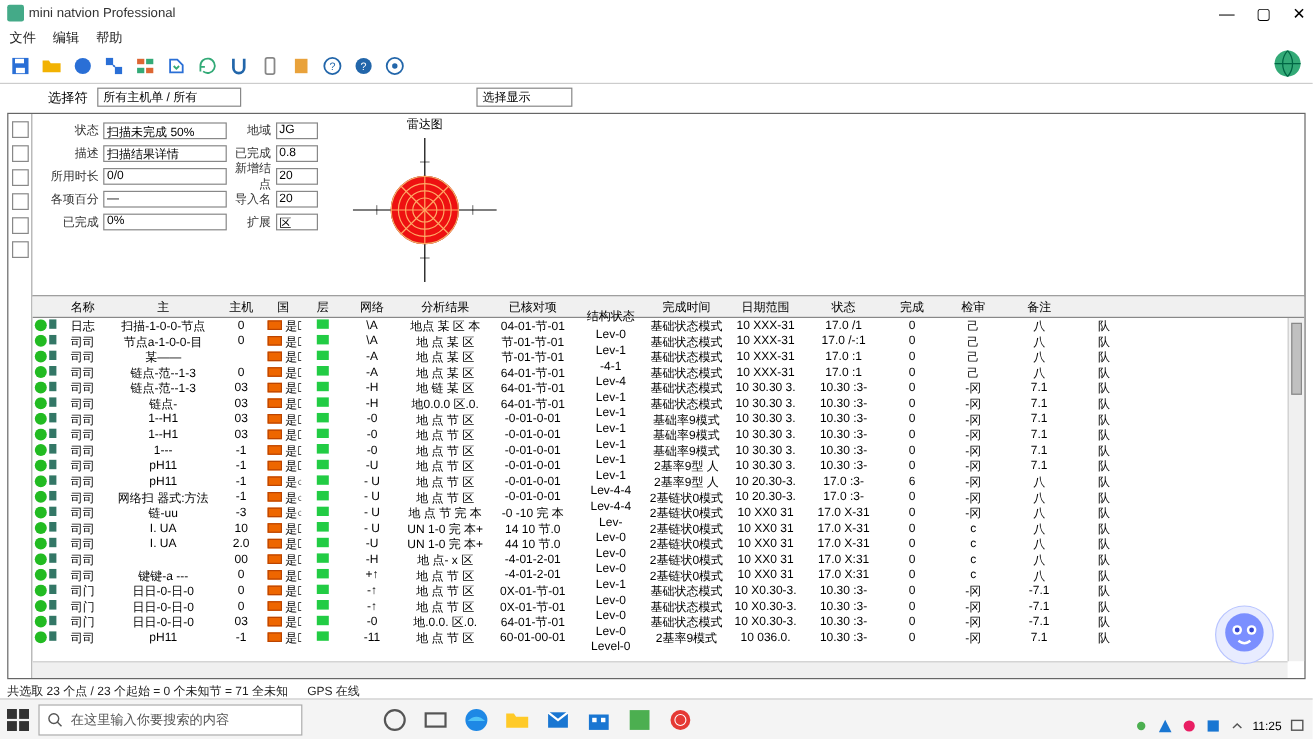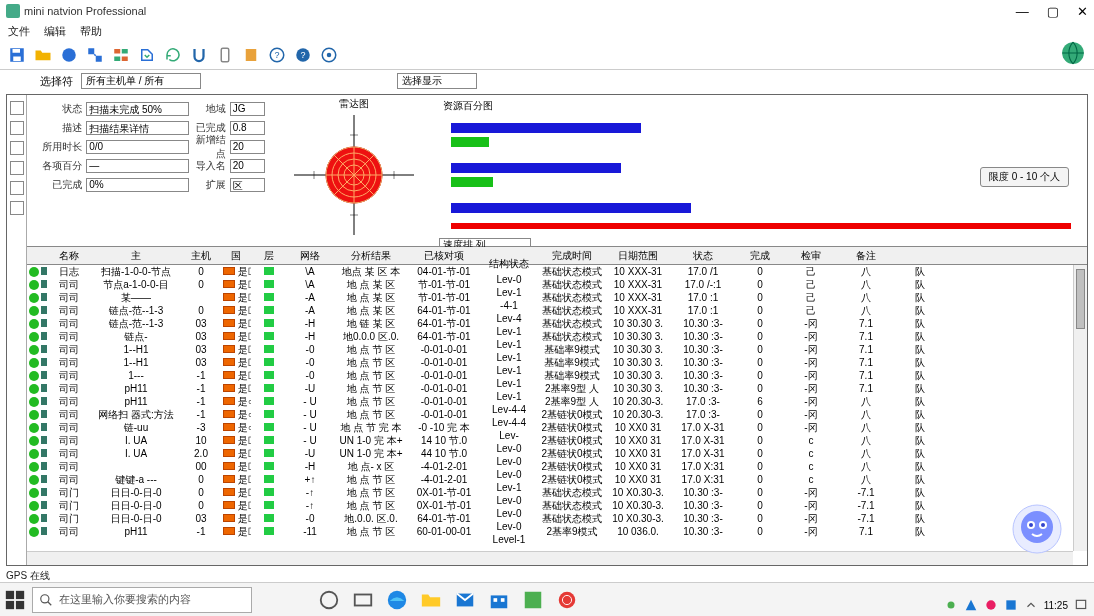--- a/index.html
+++ b/index.html
@@ -250,33 +250,20 @@
             <circle cx="60" cy="60" r="16" fill="none" stroke="#fa6"></circle>
             <circle cx="60" cy="60" r="10" fill="none" stroke="#fa6"></circle>
             <line x1="60" y1="32" x2="60" y2="88" stroke="#fa6"></line>
             <line x1="32" y1="60" x2="88" y2="60" stroke="#fa6"></line>
             <line x1="40" y1="40" x2="80" y2="80" stroke="#fa6"></line>
             <line x1="80" y1="40" x2="40" y2="80" stroke="#fa6"></line>
           </svg>
         </div>
       </div>
 
-      <div class="bar-area">
-        <div class="btitle">资源百分图</div>
-        <div class="bars" id="bars">
-            <div class="bar " style="top: 8px; left: 8px; width: 190px;"></div>
-            <div class="bar g" style="top: 22px; left: 8px; width: 38px;"></div>
-            <div class="bar " style="top: 48px; left: 8px; width: 170px;"></div>
-            <div class="bar g" style="top: 62px; left: 8px; width: 42px;"></div>
-            <div class="bar " style="top: 88px; left: 8px; width: 240px;"></div>
-            <div class="bar red" style="top: 108px; left: 8px; width: 620px;"></div>
-          </div>
-        <div class="badge-box">限度 0 - 10 个人</div>
-        <div class="mini-sel">速度排 列</div>
-      </div>
     </div>
 
     <div class="grid">
       <div class="grid-head" id="grid-head">
           <div class="col c-c0"></div>
           <div class="col c-c1">名称</div>
           <div class="col c-c2">主</div>
           <div class="col c-c3">主机</div>
           <div class="col c-c4">国</div>
           <div class="col c-c5">层</div>
@@ -675,39 +662,40 @@
           <div class="grid-row">
             <div class="col c-c0"><span class="st-dot"></span><span class="st-sq"></span></div>
             <div class="col c-c1">司司</div>
             <div class="col c-c2">pH11</div>
             <div class="col c-c3">-1</div>
             <div class="col c-c4"><span class="flag"></span> 是☐</div>
             <div class="col c-c5"><span class="mini-green"></span></div>
             <div class="col c-c6">-11</div>
             <div class="col c-c7">地 点 节 区</div>
             <div class="col c-c8">60-01-00-01</div>
-            <div class="col c-c9">Level-1</div>
+            <div class="col c-c9">Level-0</div>
             <div class="col c-c10">2基率9模式</div>
             <div class="col c-c11">10 036.0.</div>
             <div class="col c-c12">10.30 :3-</div>
             <div class="col c-c13">0</div>
             <div class="col c-c14">-冈</div>
             <div class="col c-c15">7.1</div>
             <div class="col c-c16">队</div>
           </div>
         </div>
       <div class="scroll-y">
           <div class="thumb"></div>
         </div>
       <div class="scroll-x"></div>
     </div>
   </div>
 </div>
 
 <div class="statusbar">
+  <span>共选取 23 个点 / 23 个起始 = 0 个未知节 = 71 全未知</span>
   <span>GPS 在线</span>
 </div>
 
 <div class="assistant">
   <svg viewBox="0 0 54 54">
     <circle cx="27" cy="27" r="24" fill="#e8ecff" stroke="#b8c4ff"></circle>
     <circle cx="27" cy="25" r="16" fill="#7b8fff"></circle>
     <circle cx="21" cy="23" r="4" fill="#fff"></circle>
       <circle cx="33" cy="23" r="4" fill="#fff"></circle>
     <circle cx="21" cy="23" r="2" fill="#3344cc"></circle>

